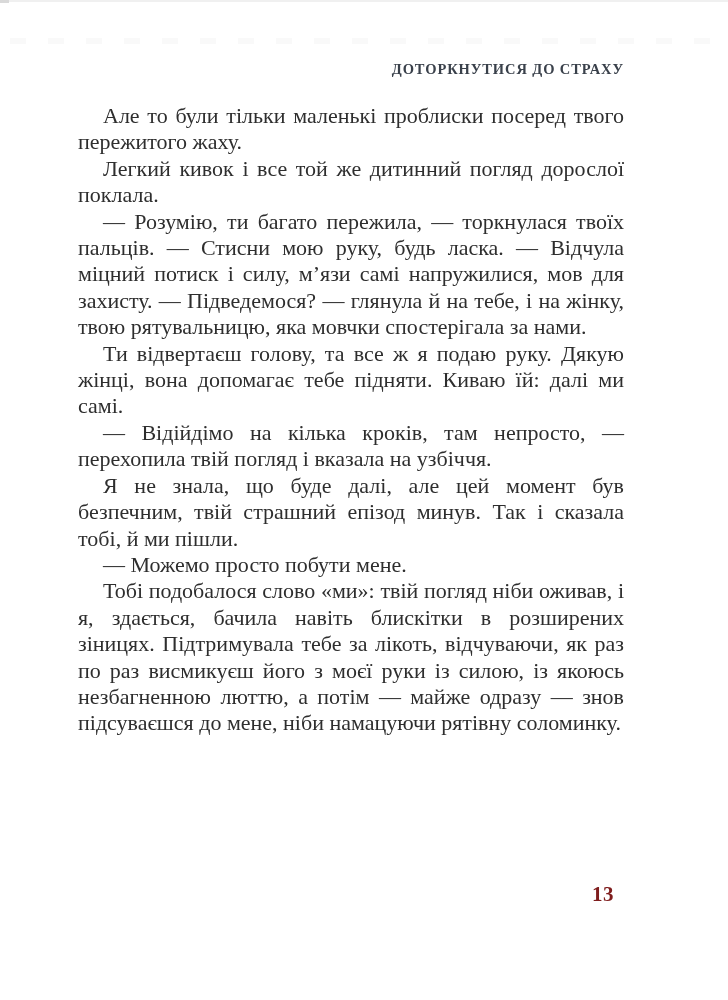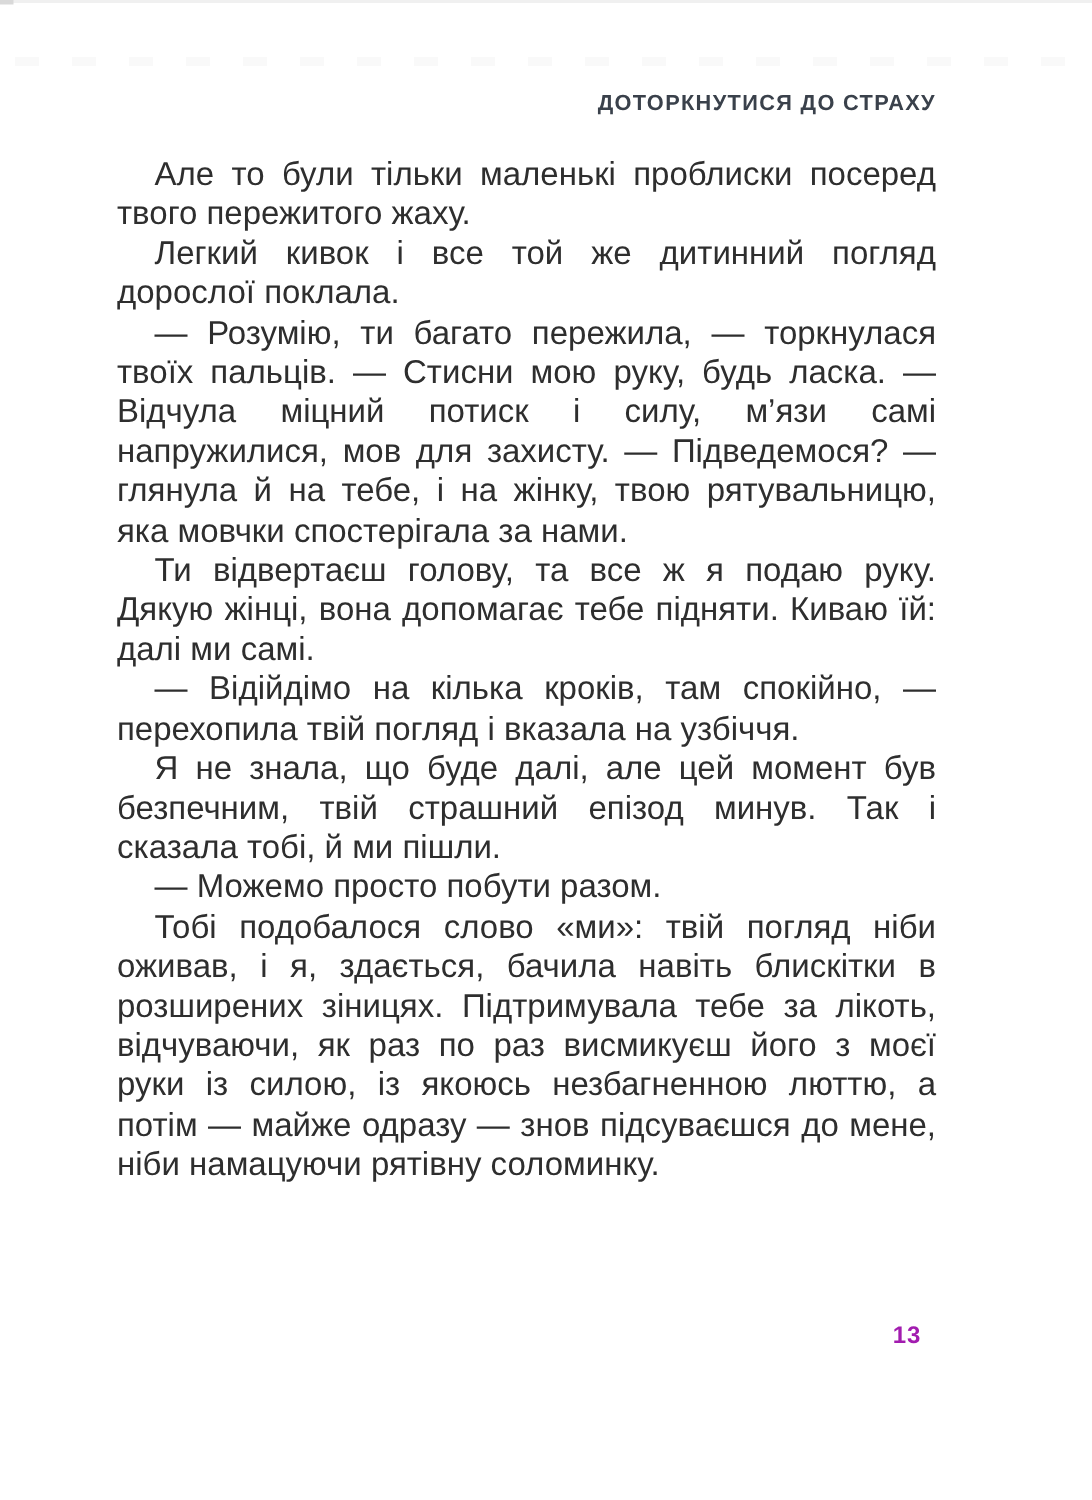--- a/index.html
+++ b/index.html
@@ -5,21 +5,21 @@
   html, body {
     margin: 0;
     padding: 0;
     background: #ffffff;
   }
   .book-page {
     position: relative;
     width: 728px;
     height: 1000px;
     background: #ffffff;
-    font-family: Liberation Sans, sans-serif;
+    font-family: Liberation Serif, serif;
     overflow: hidden;
   }
   
   .scan-edge-top {
     position: absolute;
     top: 0; left: 0; right: 0;
     height: 2px;
     background: #f0f0f0;
   }
   .scan-corner-mark {
@@ -58,41 +58,41 @@
   }
   .text-block p.para {
     margin: 0;
     padding: 0;
     text-indent: 25px;
   }
   .page-number {
     position: absolute;
     top: 882px;
     right: 114px;
-    font-size: 16px;
+    font-size: 21px;
     font-weight: 600;
     letter-spacing: 0.5px;
-    color: #a21caf;
+    color: #7f1d1d;
   }
 </style>
 </head>
 <body>
 
 <div class="book-page">
   <div class="scan-edge-top"></div>
   <div class="scan-corner-mark"></div>
   <div class="scan-noise-band"></div>
 
   <div class="running-header">ДОТОРКНУТИСЯ ДО СТРАХУ</div>
 
   <div class="text-block">
       <p class="para">Але то були тільки маленькі проблиски посеред твого пережитого жаху.</p>
       <p class="para">Легкий кивок і все той же дитинний погляд дорослої поклала.</p>
       <p class="para">— Розумію, ти багато пережила, — торкнулася твоїх пальців. — Стисни мою руку, будь ласка. — Відчула міцний потиск і силу, м’язи самі напружилися, мов для захисту. — Підведемося? — глянула й на тебе, і на жінку, твою рятувальницю, яка мовчки спостерігала за нами.</p>
       <p class="para">Ти відвертаєш голову, та все ж я подаю руку. Дякую жінці, вона допомагає тебе підняти. Киваю їй: далі ми самі.</p>
-      <p class="para">— Відійдімо на кілька кроків, там спокійно, — перехопила твій погляд і вказала на узбіччя.</p>
+      <p class="para">— Відійдімо на кілька кроків, там непросто, — перехопила твій погляд і вказала на узбіччя.</p>
       <p class="para">Я не знала, що буде далі, але цей момент був безпечним, твій страшний епізод минув. Так і сказала тобі, й ми пішли.</p>
-      <p class="para">— Можемо просто побути разом.</p>
+      <p class="para">— Можемо просто побути мене.</p>
       <p class="para">Тобі подобалося слово «ми»: твій погляд ніби оживав, і я, здається, бачила навіть блискітки в розширених зіницях. Підтримувала тебе за лікоть, відчуваючи, як раз по раз висмикуєш його з моєї руки із силою, із якоюсь незбагненною люттю, а потім — майже одразу — знов підсуваєшся до мене, ніби намацуючи рятівну соломинку.</p>
     </div>
 
   <div class="page-number">13</div>
 </div>
 
 </body></html>

